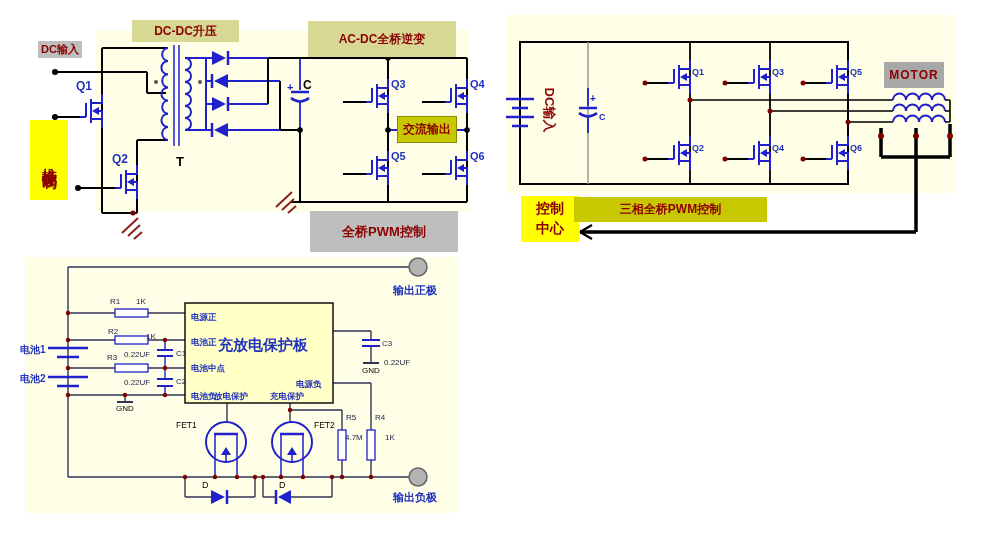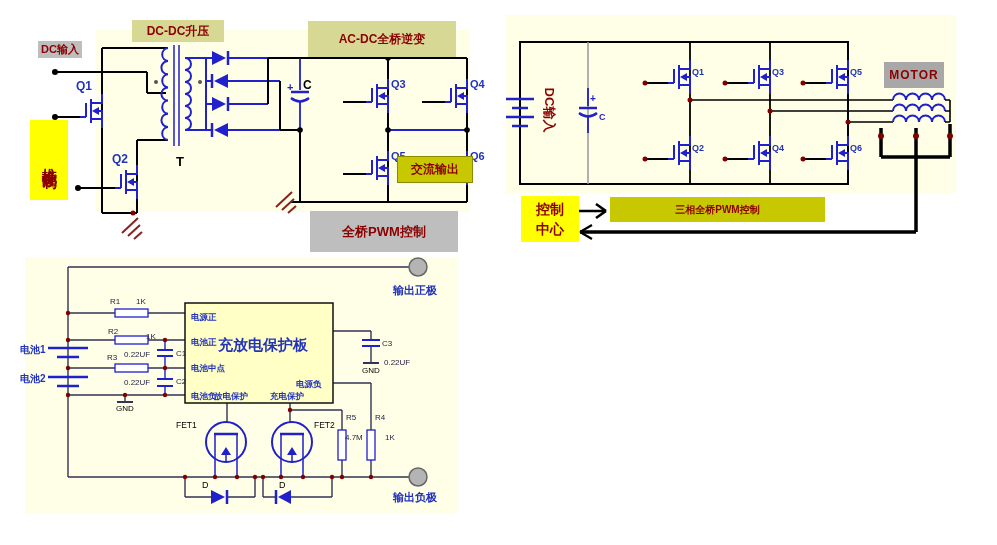--- a/index.html
+++ b/index.html
@@ -96,24 +96,24 @@
     <text class="t-blk" x="176" y="166" font-size="13" font-weight="bold">T</text>
     <text fill="#2020CC" x="287" y="91" font-size="11" font-weight="bold">+</text>
     <text class="t-blk" x="303" y="89" font-size="12" font-weight="bold">C</text>
     <text class="t-blue" x="391" y="88" font-size="11">Q3</text>
     <text class="t-blue" x="470" y="88" font-size="11">Q4</text>
     <text class="t-blue" x="391" y="160" font-size="11">Q5</text>
     <text class="t-blue" x="470" y="160" font-size="11">Q6</text>
   </svg>
 
   <div class="lbl lbl-gray" style="left:38px;top:41px;width:44px;height:17px;font-size:11px;">DC输入</div>
-  <div class="lbl lbl-khaki" style="left:132px;top:20px;width:92px;height:22px;font-size:12px;">DC-DC升压</div>
+  <div class="lbl lbl-khaki" style="left:132px;top:20px;width:107px;height:22px;font-size:12px;">DC-DC升压</div>
   <div class="lbl lbl-khaki" style="left:308px;top:21px;width:148px;height:36px;font-size:12px;">AC-DC全桥逆变</div>
   <div class="lbl lbl-yellow vtext" style="left:30px;top:120px;width:38px;height:80px;font-size:15px;">推挽控制</div>
-  <div class="lbl lbl-olive" style="left:397px;top:116px;width:76px;height:27px;font-size:12px;border:1px solid #8a8a00;margin-top:40px;">交流输出</div>
+  <div class="lbl lbl-olive" style="left:397px;top:116px;width:60px;height:27px;font-size:12px;border:1px solid #8a8a00;">交流输出</div>
   <div class="lbl lbl-gray" style="left:310px;top:211px;width:148px;height:41px;font-size:13px;">全桥PWM控制</div>
 
   <svg style="left:500px;top:0" width="497" height="250" viewBox="0 0 497 250">
     <rect x="6" y="15" width="450" height="178" fill="#FFFFE8"></rect>
     <rect x="20" y="42" width="328" height="142" fill="none" stroke="#000" stroke-width="2"></rect>
     <path d="M88,42 V184" stroke="#999" stroke-width="1.5" fill="none"></path>
 
     <g stroke="#2020CC" stroke-width="2.5" fill="none">
       <path d="M6,99 H34 M12,108 H28 M6,117 H34 M12,126 H28"></path>
     </g>
@@ -178,22 +178,22 @@
     </g>
     <g fill="#800000">
       <circle cx="381" cy="136" r="3"></circle>
         <circle cx="416" cy="136" r="3"></circle>
         <circle cx="450" cy="136" r="3"></circle>
     </g>
   </svg>
 
   <div class="lbl" style="left:519px;top:101px;width:60px;height:18px;font-size:13px;transform:rotate(90deg);">DC输入</div>
   <div class="lbl lbl-motor" style="left:884px;top:62px;width:60px;height:26px;font-size:12px;letter-spacing:1px;">MOTOR</div>
-  <div class="lbl lbl-yellow" style="left:521px;top:196px;width:58px;height:46px;font-size:14px;line-height:1.45;padding:0 13px;">控制中心</div>
-  <div class="lbl lbl-olive" style="left:610px;top:197px;width:215px;height:25px;font-size:10px;">三相全桥PWM控制</div>
+  <div class="lbl lbl-yellow" style="left:521px;top:196px;width:58px;height:46px;font-size:14px;line-height:1.45;padding:0 13px;font-family:Liberation Mono, monospace;">控制中心</div>
+  <div class="lbl lbl-olive" style="left:574px;top:197px;width:193px;height:25px;font-size:12px;">三相全桥PWM控制</div>
 
   <svg style="left:0;top:250px" width="500" height="295" viewBox="0 0 500 295">
     <rect x="25" y="7" width="433" height="256" fill="#FFFFE8"></rect>
 
     <g stroke="#333355" stroke-width="1.4" fill="none">
       <path d="M68,17 H409 M68,17 V227 M68,227 H409 M68,63 H185 M68,90 H185 M68,118 H185 M68,145 H185"></path>
       <path d="M333,81 H371 M371,81 V90 M371,96 V113"></path>
       <path d="M333,133 H371 M371,133 V180 M371,210 V227"></path>
       <path d="M290,153 V172 M290,160 H342 M342,160 V180 M342,210 V227 M227,153 V172"></path>
       <path d="M185,227 V247 M185,247 H211 M227,247 H255 M255,247 V227"></path>

